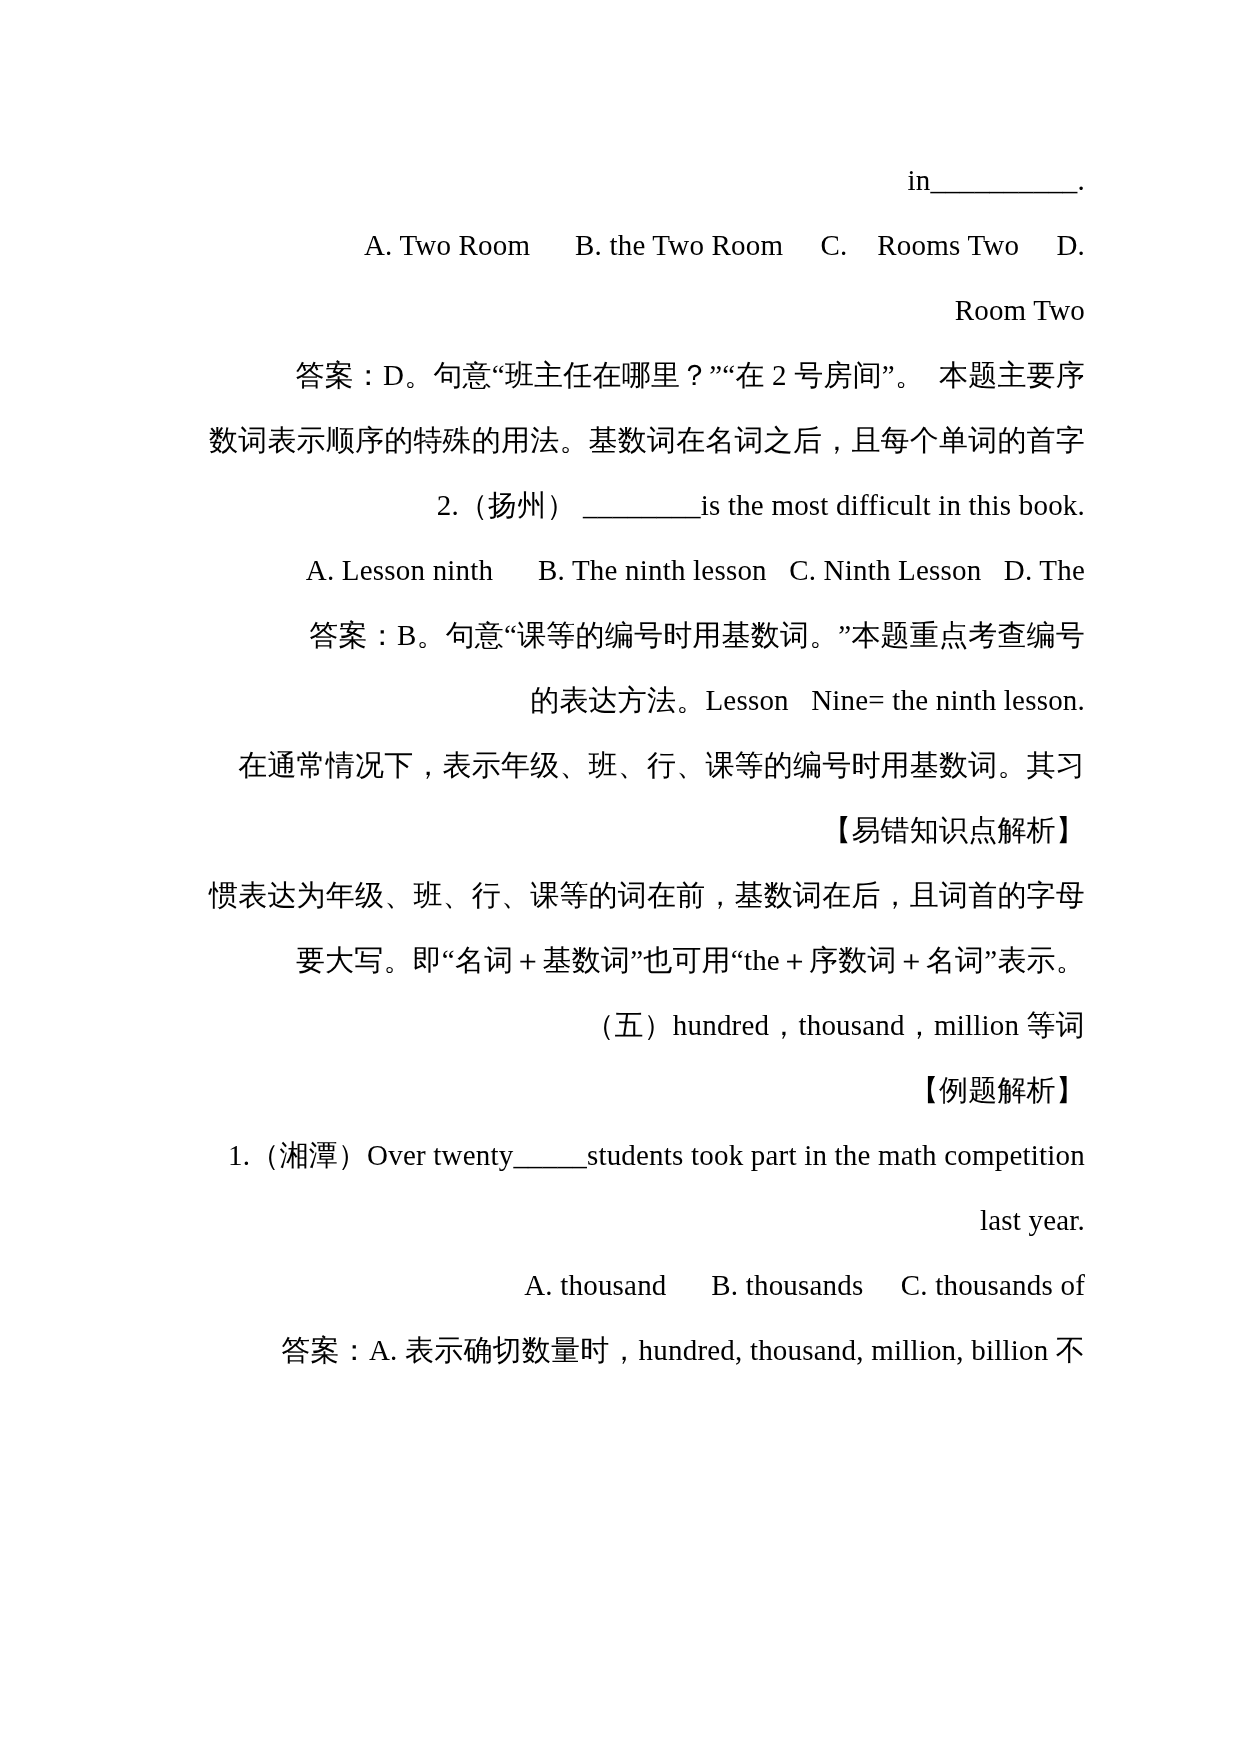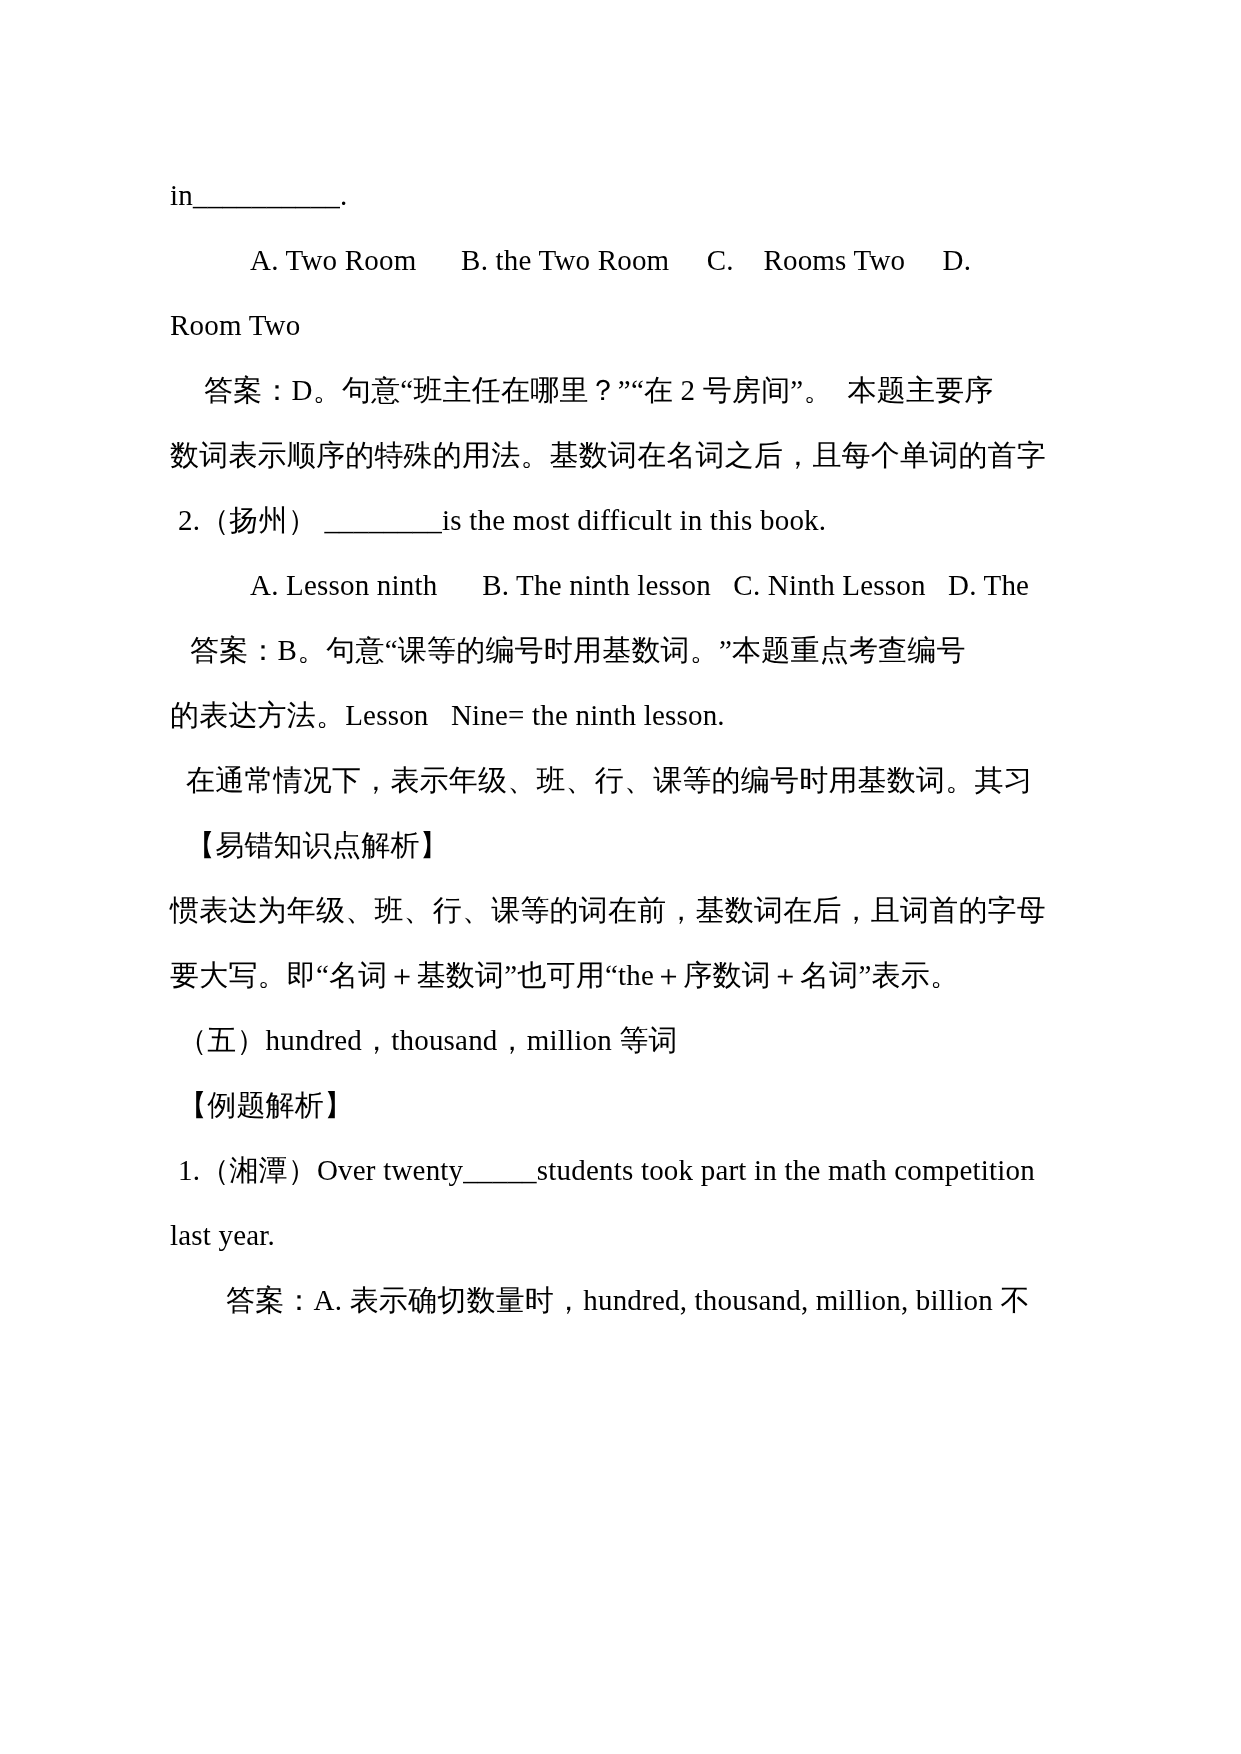--- a/index.html
+++ b/index.html
@@ -8,22 +8,23 @@
     width: 1241px;
     height: 1754px;
     position: relative;
     overflow: hidden;
     font-family: "Liberation Serif", "DejaVu Serif", serif;
     color: #000000;
   }
   .page {
     position: absolute;
     left: 170px;
-    top: 163px;
+    top: 148px;
     width: 915px;
+    text-align: right;
   }
   .line {
     font-size: 29px;
     line-height: 65px;
     white-space: pre-wrap;
     letter-spacing: 0.2px;
   }
   
   .ind8  { padding-left: 8px;  }
   .ind16 { padding-left: 16px; }
@@ -46,14 +47,15 @@
   <div class="line ans20">答案：B。句意“课等的编号时用基数词。”本题重点考查编号</div>
   <div class="line">的表达方法。Lesson   Nine= the ninth lesson.</div>
   <div class="line ind16">在通常情况下，表示年级、班、行、课等的编号时用基数词。其习</div>
   <div class="line ind16">【易错知识点解析】</div>
   <div class="line">惯表达为年级、班、行、课等的词在前，基数词在后，且词首的字母</div>
   <div class="line">要大写。即“名词＋基数词”也可用“the＋序数词＋名词”表示。</div>
   <div class="line ind8">（五）hundred，thousand，million 等词</div>
   <div class="line ind8">【例题解析】</div>
   <div class="line ind8">1.（湘潭）Over twenty_____students took part in the math competition</div>
   <div class="line">last year.</div>
+  <div class="line opt">A. thousand      B. thousands     C. thousands of</div>
   <div class="line ans56">答案：A. 表示确切数量时，hundred, thousand, million, billion 不</div>
 </main>
 
 </body></html>

